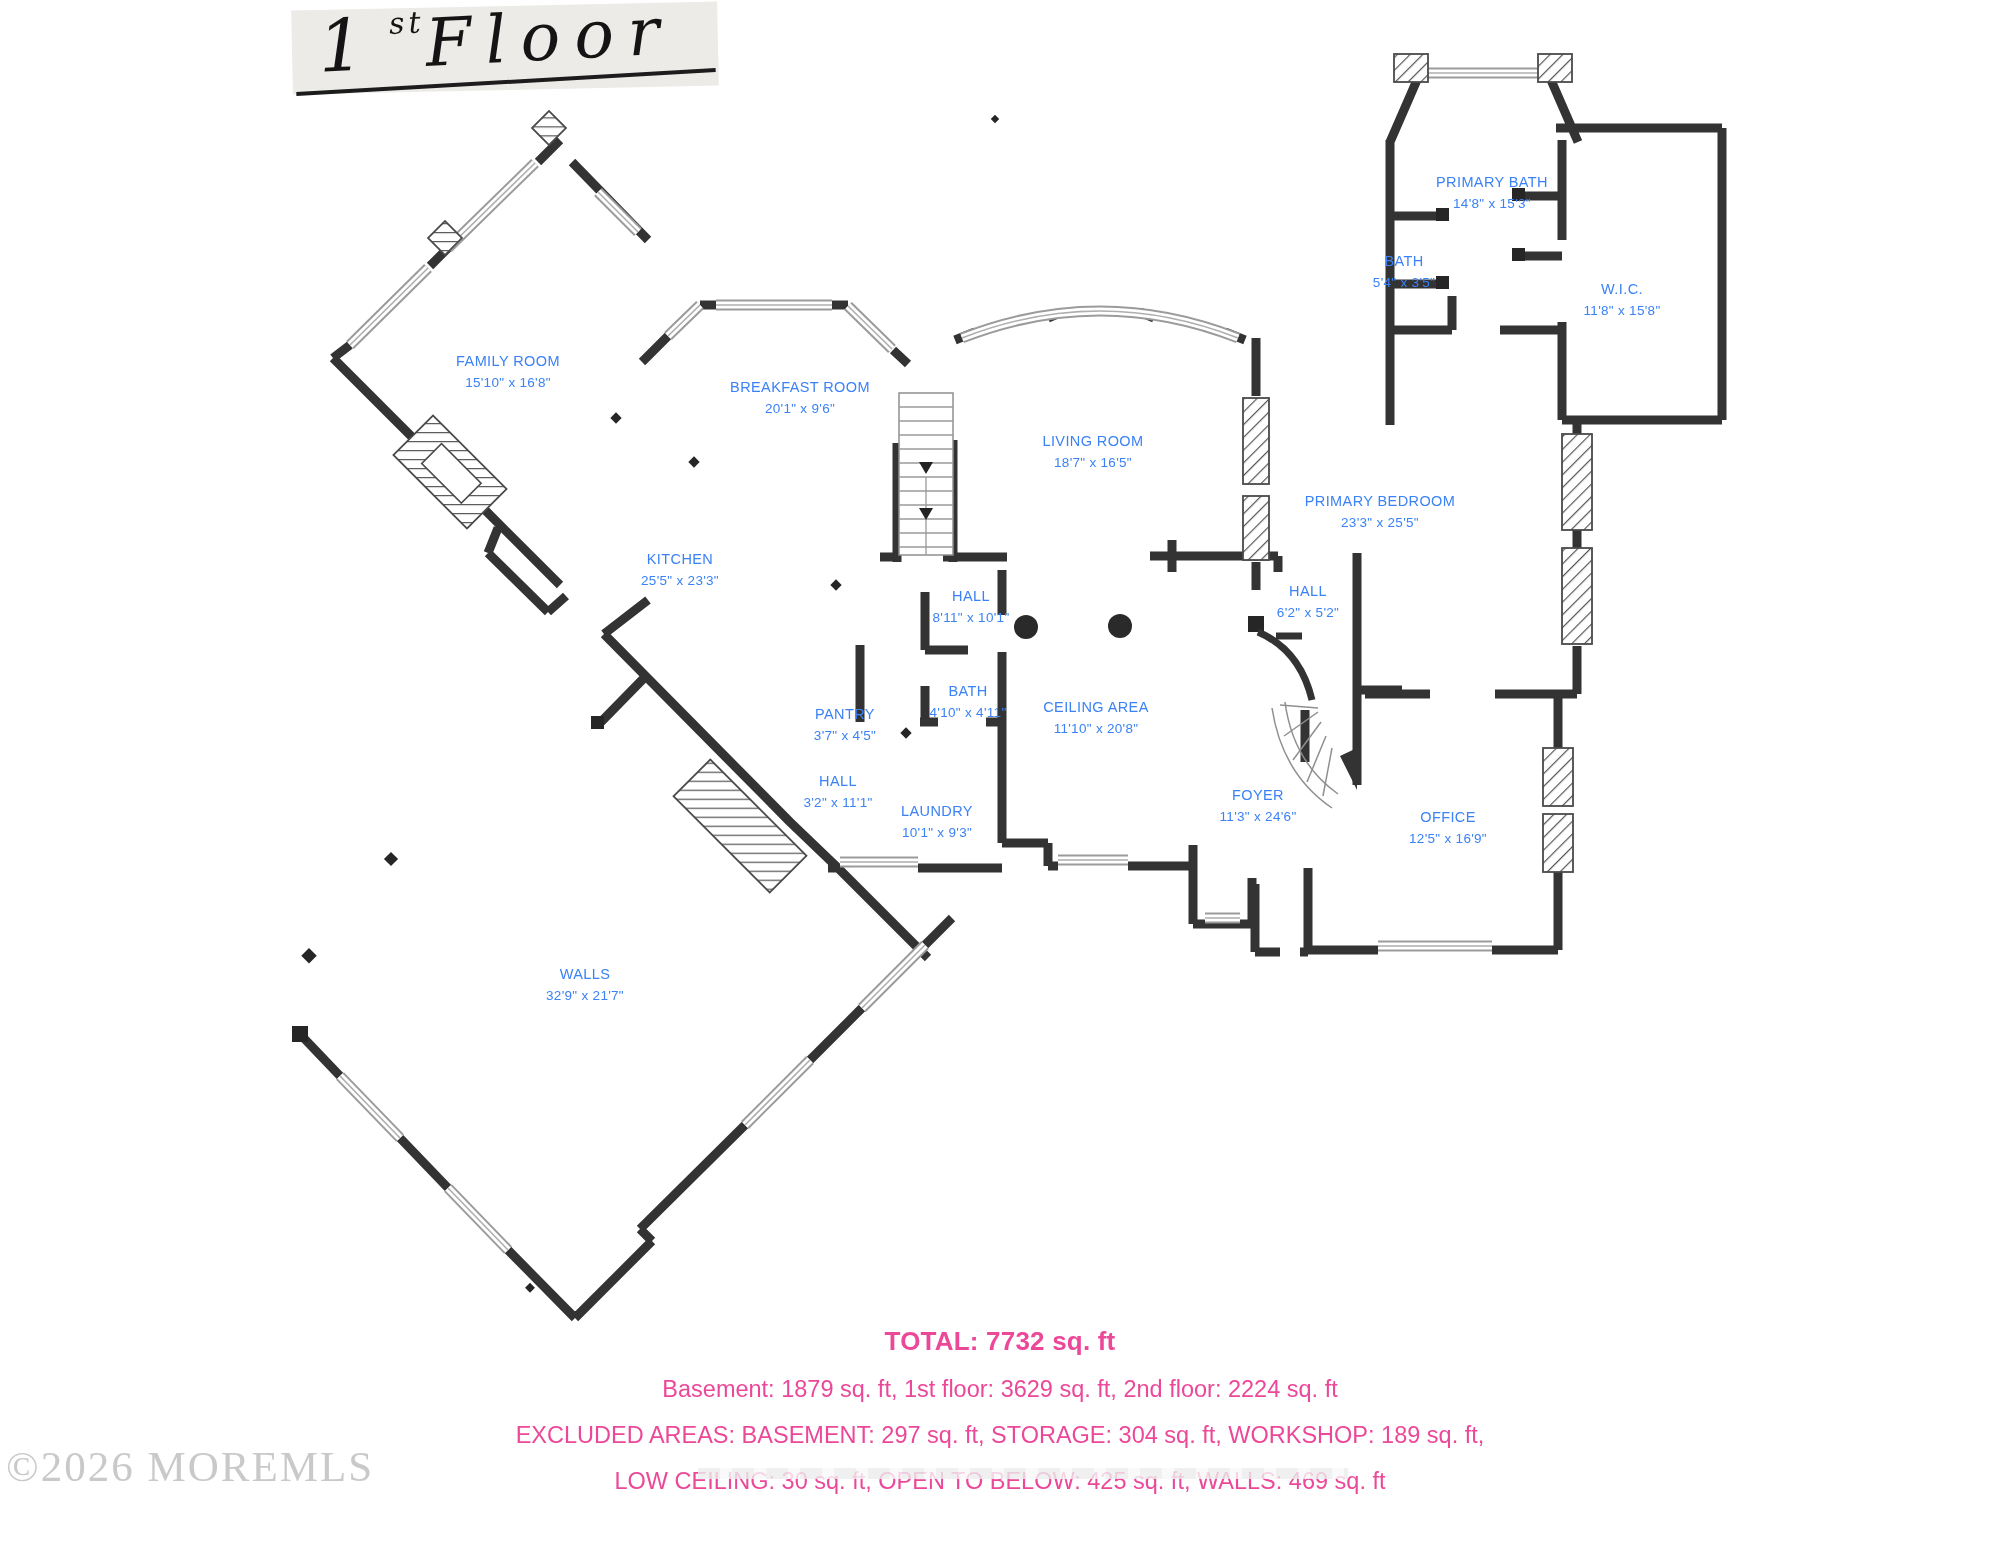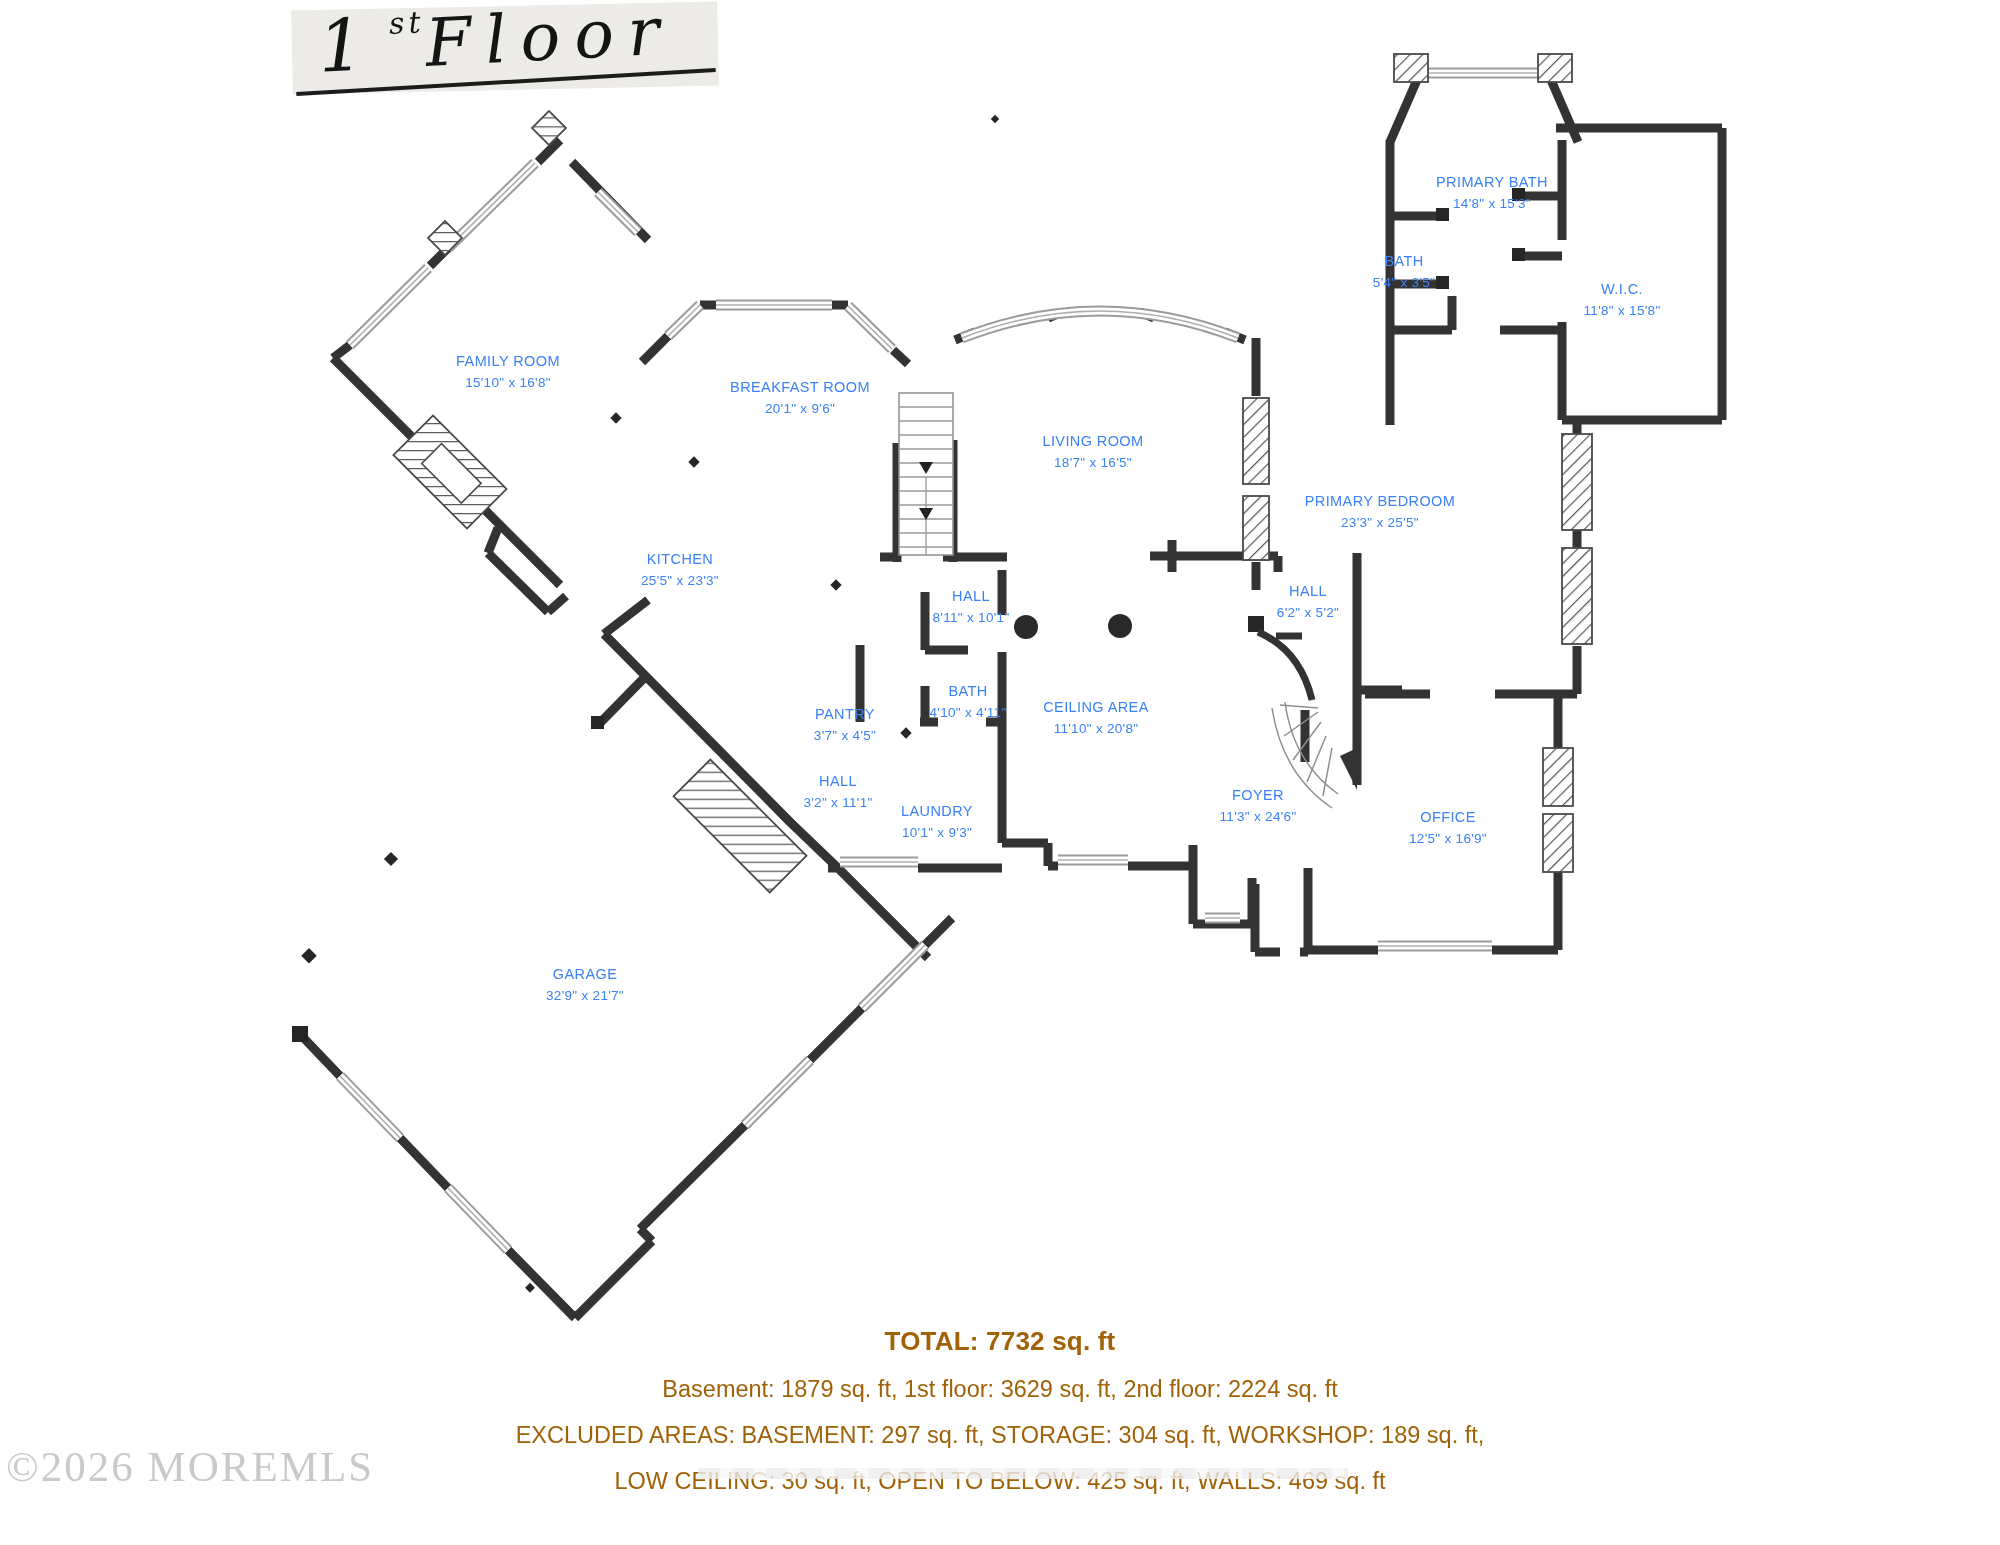--- a/index.html
+++ b/index.html
@@ -30,21 +30,21 @@
   .title-underline{position:absolute;left:296px;top:80px;width:420px;height:4px;
                    background:#1c1c1c;transform:rotate(-3.3deg)}
 
   
   .room-label{position:absolute;transform:translate(-50%,-50%);text-align:center;
               color:#3b82f6;white-space:nowrap;line-height:1.5}
   .room-name{font-size:14.5px;letter-spacing:.4px;display:block}
   .room-dims{font-size:13.5px;letter-spacing:.3px;display:block}
 
   
-  .summary{position:absolute;left:0;top:1326px;width:2000px;text-align:center;color:#a16207}
+  .summary{position:absolute;left:0;top:1326px;width:2000px;text-align:center;color:#ec4899}
   .summary-total{font-size:26px;font-weight:700;letter-spacing:.2px}
   .summary-line{font-size:23.5px;margin-top:19px}
 
   .watermark{position:absolute;left:6px;top:1442px;font-size:43px;color:#c9c9c9;
              letter-spacing:2px;font-family:Liberation Serif, serif}
   .smudge{position:absolute;left:698px;top:1468px;width:650px;height:11px;opacity:.8;
           background:repeating-linear-gradient(90deg,#ececec 0 22px,#f8f8f8 22px 34px)}
 </style>
 </head>
 <body>
@@ -322,21 +322,21 @@
     </div>
   <div class="room-label" style="left:1258px;top:806px">
     <span class="room-name">FOYER</span>
     <span class="room-dims">11'3" x 24'6"</span>
     </div>
   <div class="room-label" style="left:1448px;top:828px">
     <span class="room-name">OFFICE</span>
     <span class="room-dims">12'5" x 16'9"</span>
     </div>
   <div class="room-label" style="left:585px;top:985px">
-    <span class="room-name">GARAGE</span>
+    <span class="room-name">WALLS</span>
     <span class="room-dims">32'9" x 21'7"</span>
     </div>
 
   <div class="summary">
     <div class="summary-total">TOTAL: 7732 sq. ft</div>
     <div class="summary-line">Basement: 1879 sq. ft, 1st floor: 3629 sq. ft, 2nd floor: 2224 sq. ft</div>
     <div class="summary-line">EXCLUDED AREAS: BASEMENT: 297 sq. ft, STORAGE: 304 sq. ft, WORKSHOP: 189 sq. ft,</div>
     <div class="summary-line">LOW CEILING: 30 sq. ft, OPEN TO BELOW: 425 sq. ft, WALLS: 469 sq. ft</div>
   </div>
 

